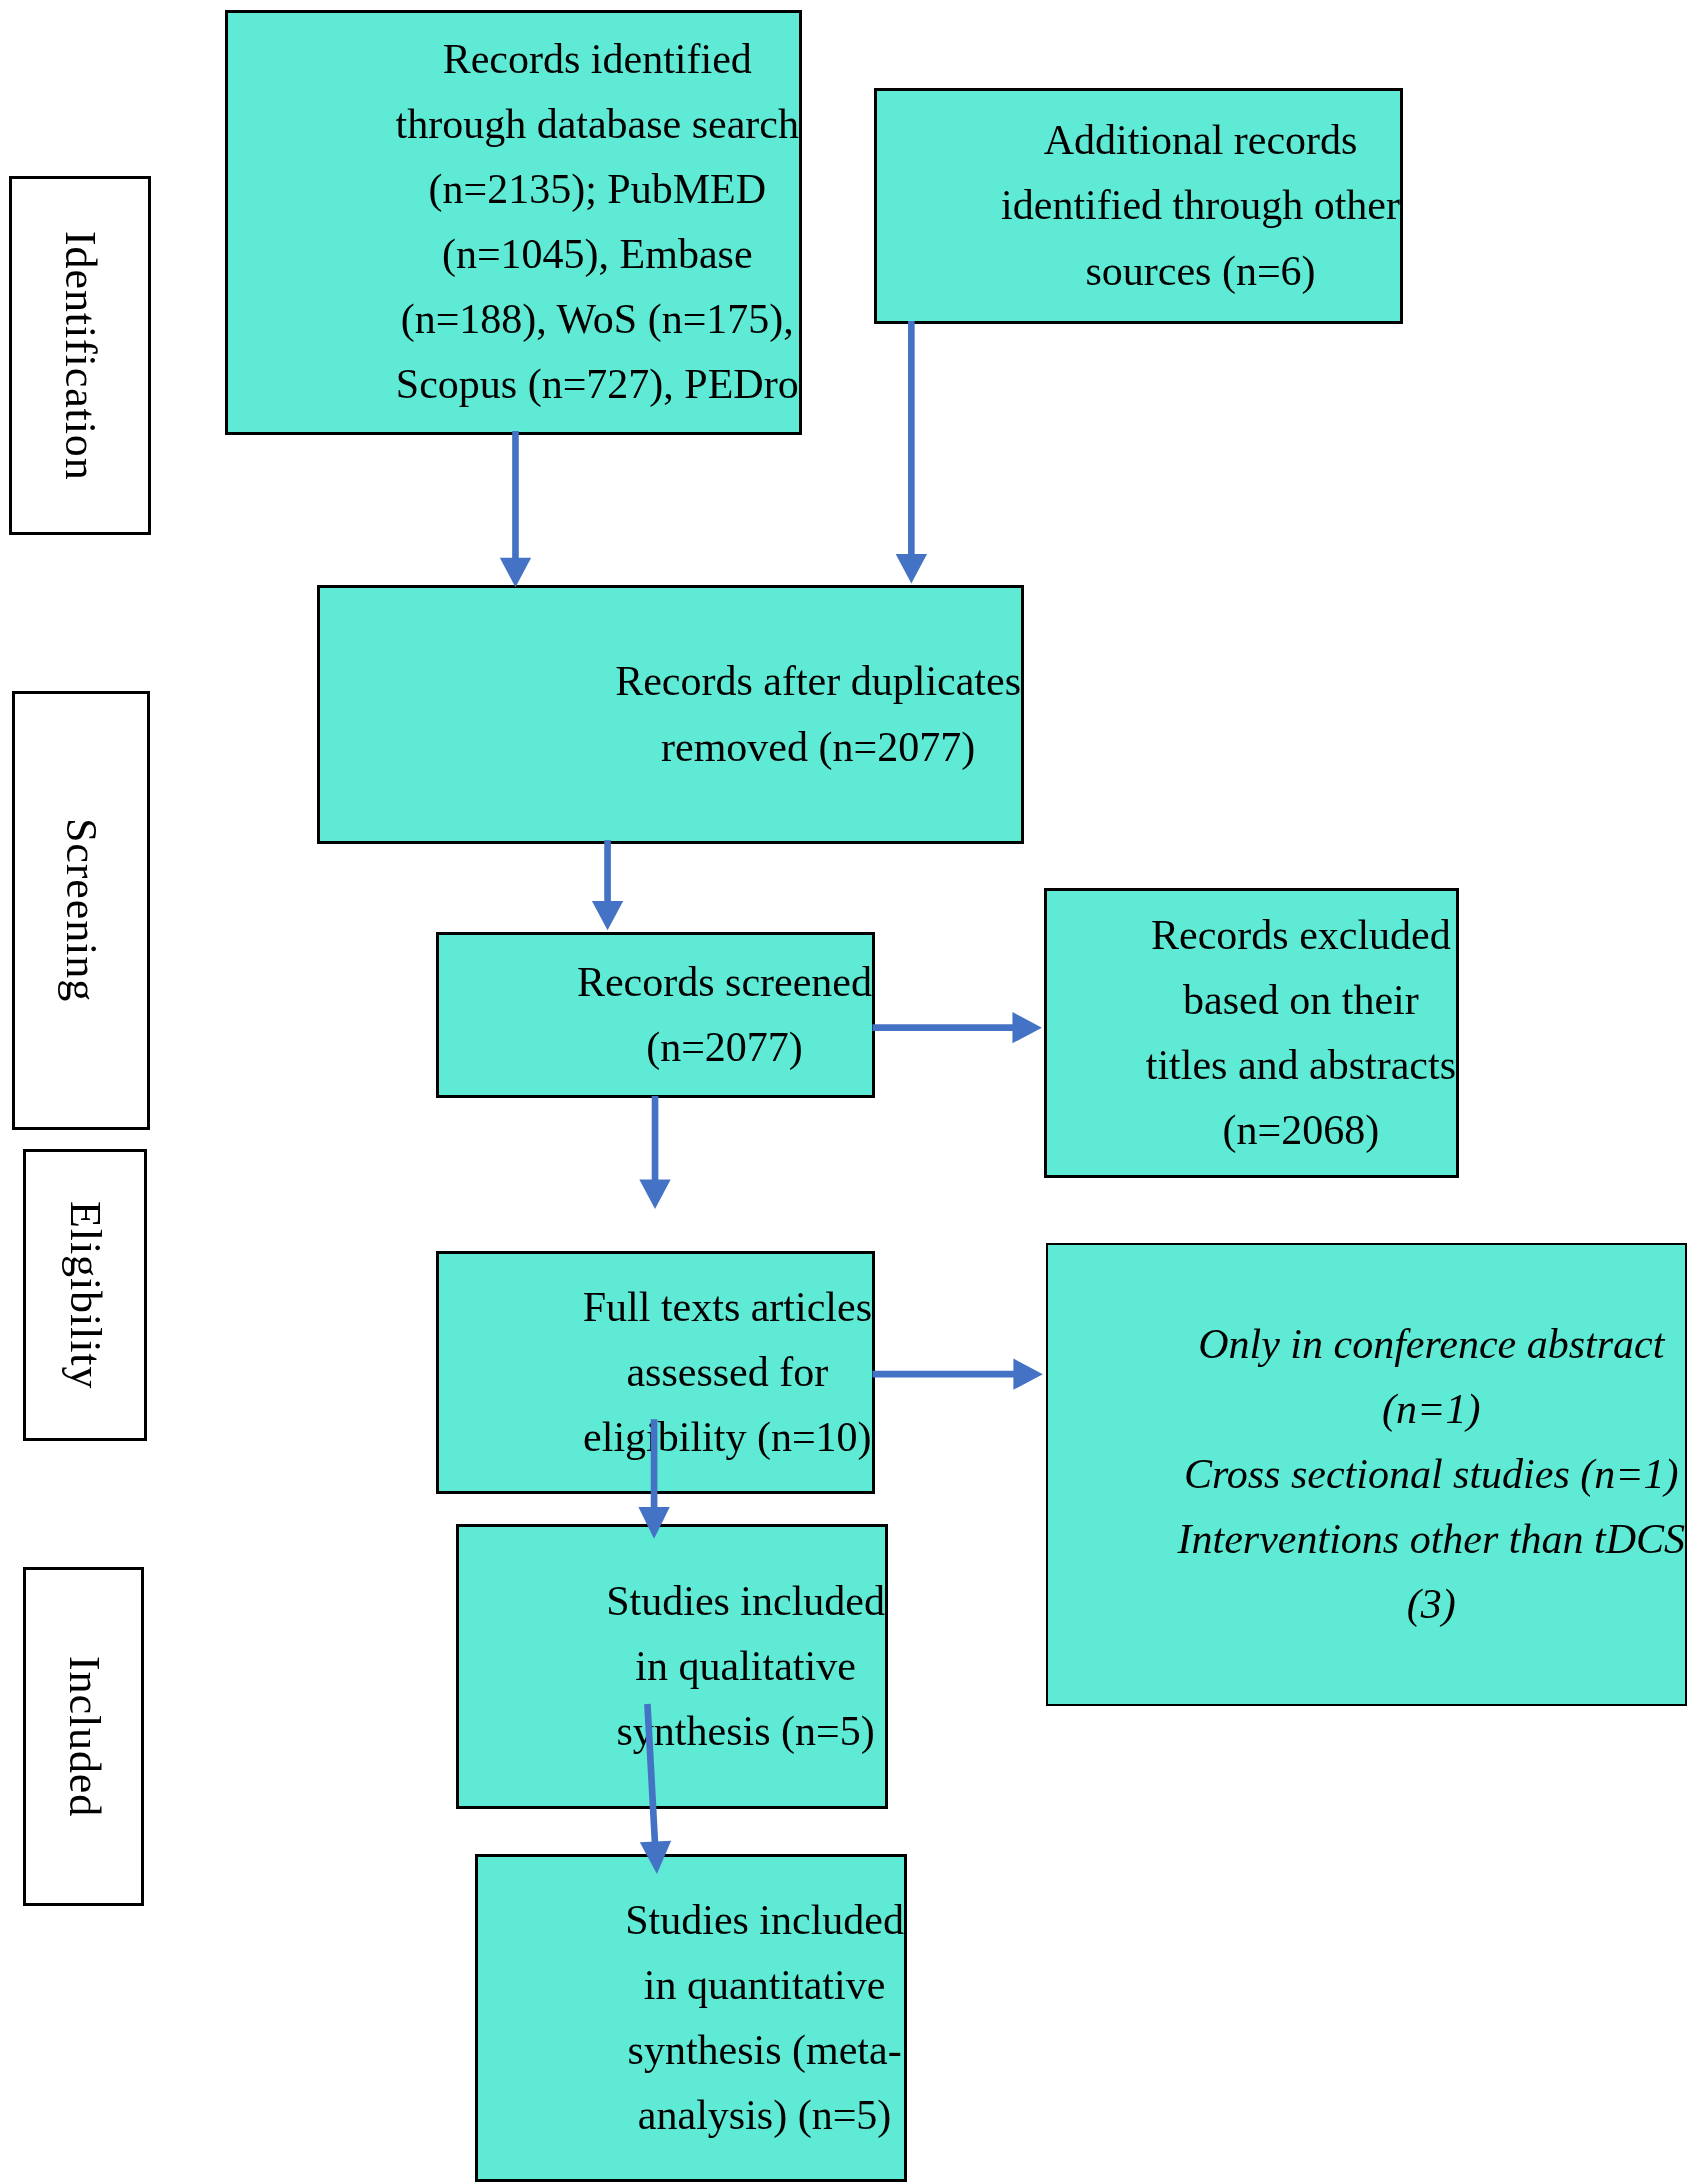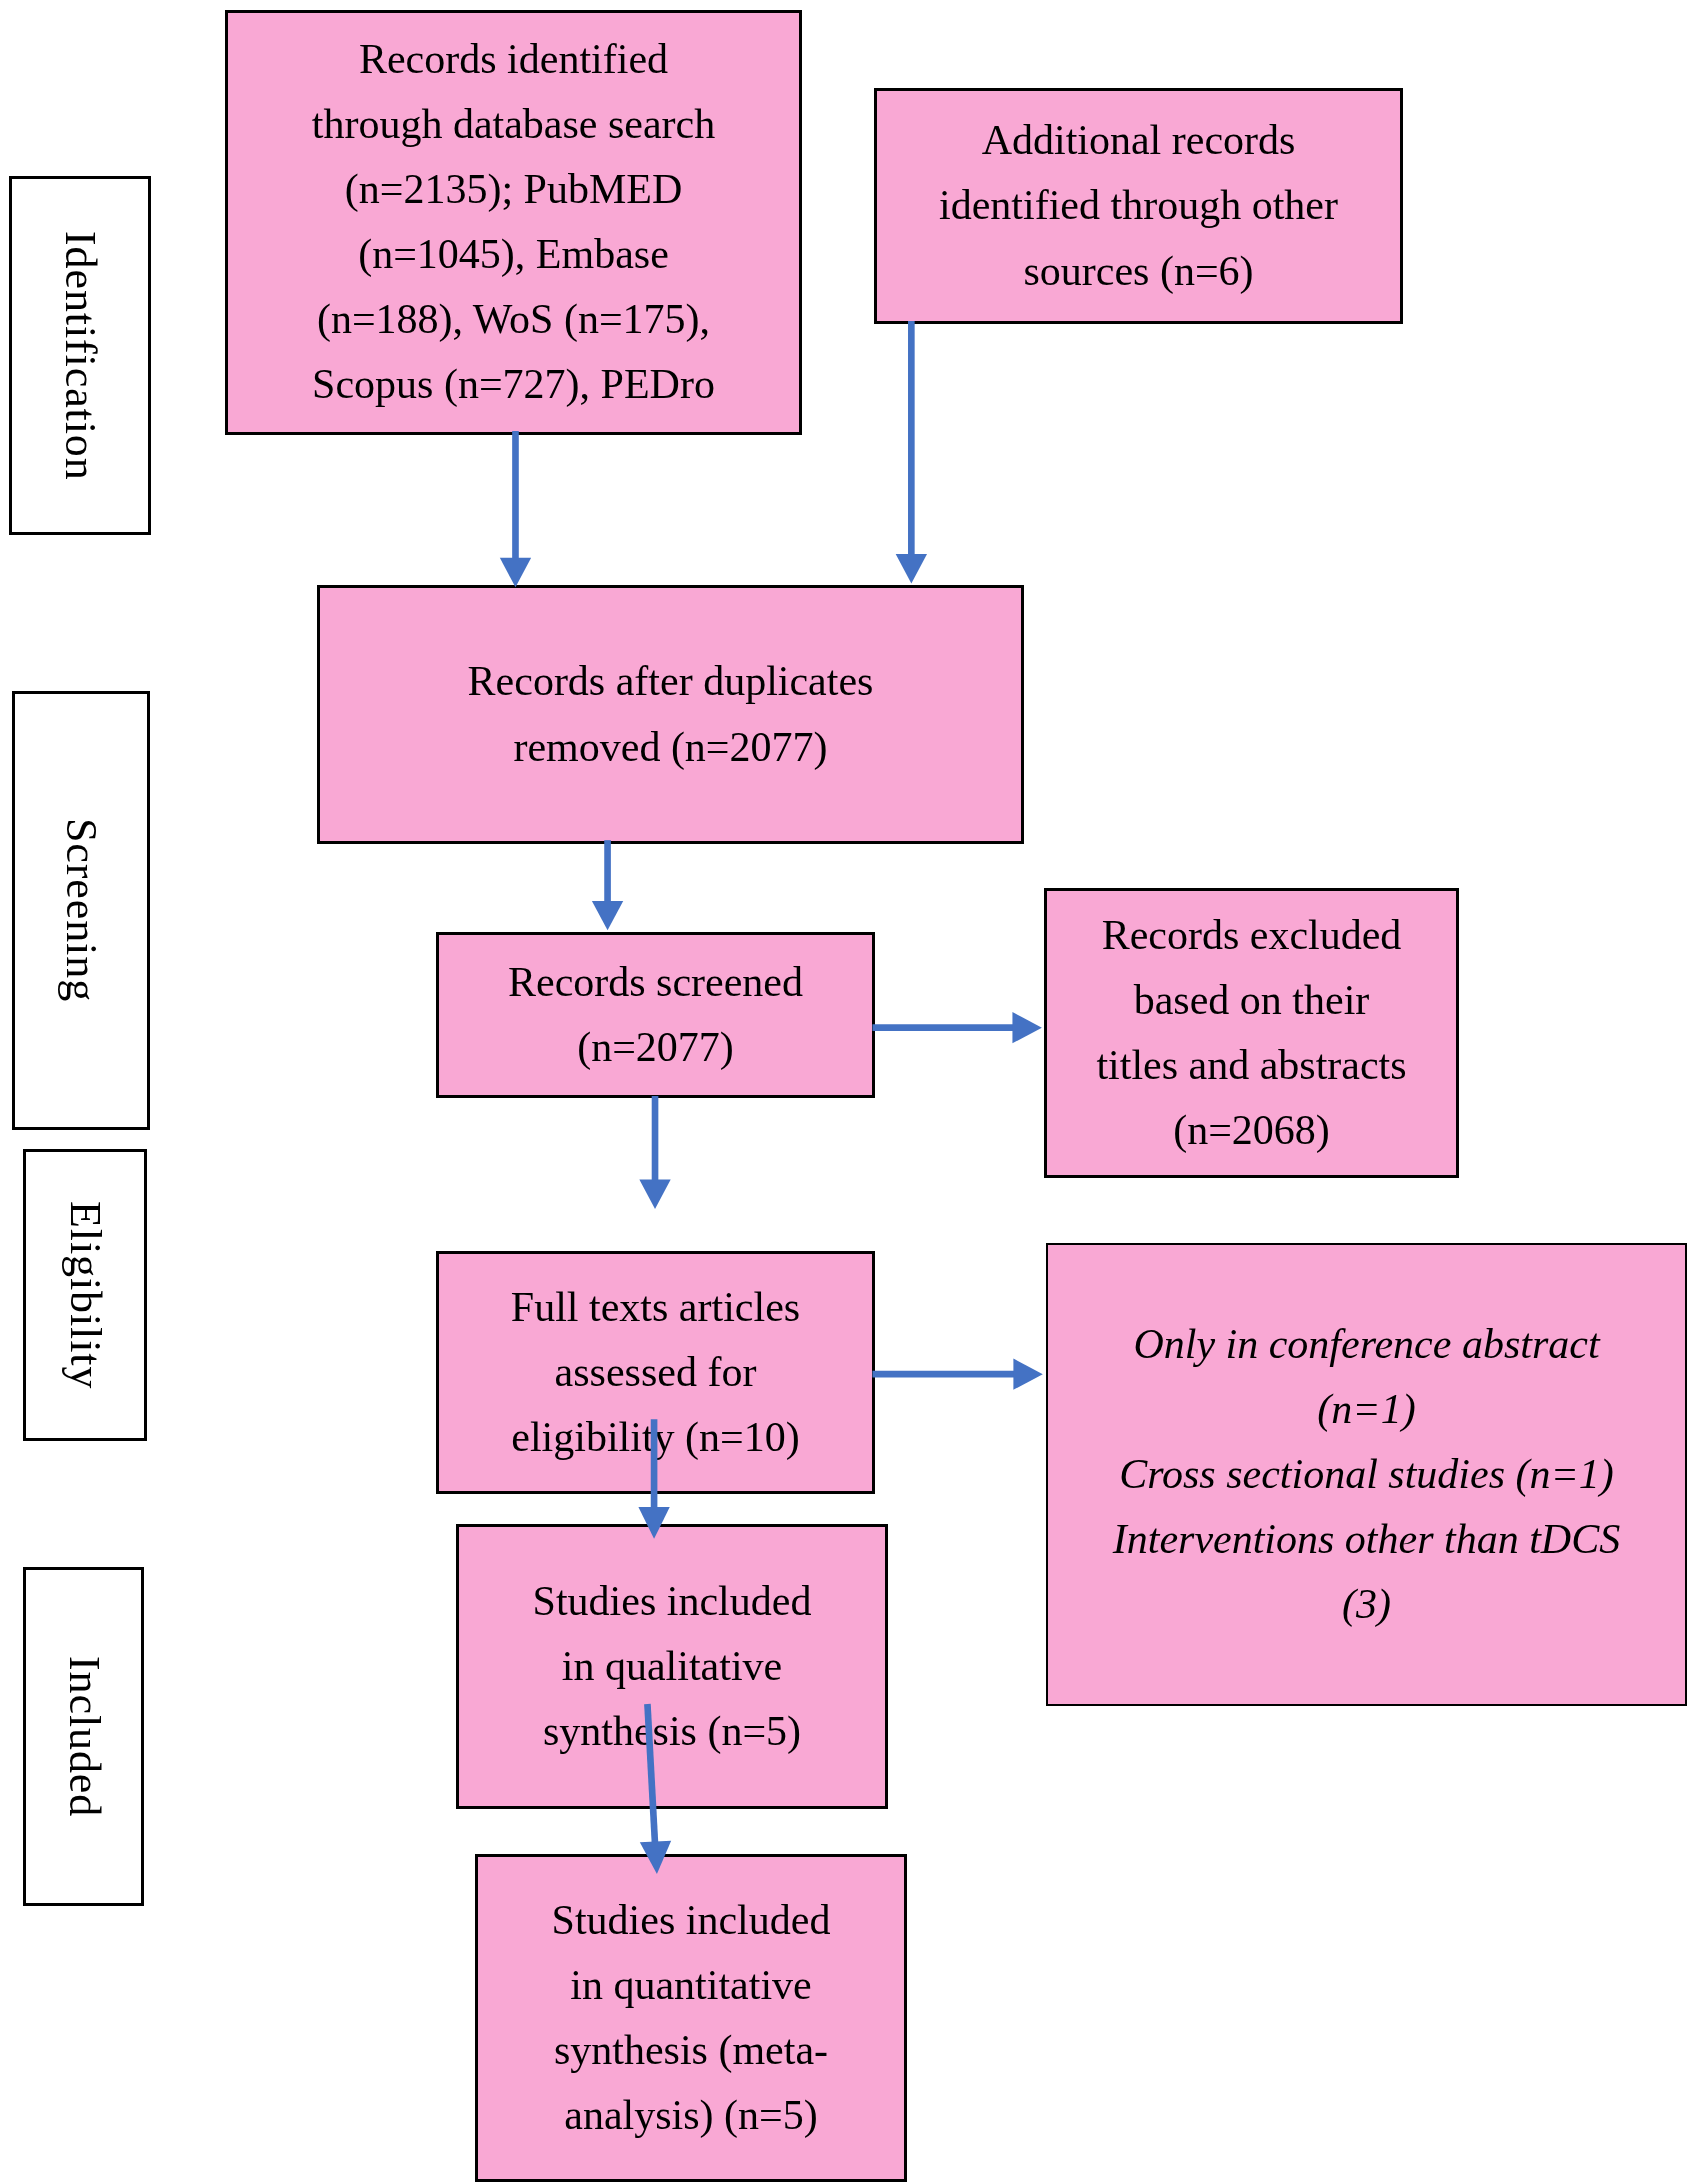--- a/index.html
+++ b/index.html
@@ -13,24 +13,24 @@
     height: 2183px;
     background: #ffffff;
     font-family: "Liberation Serif", "DejaVu Serif", serif;
     color: #000000;
     overflow: hidden;
   }
   .flow-box {
     position: absolute;
     box-sizing: border-box;
     border: 3.8px solid #000000;
-    background: #f9a8d4;
+    background: #5eead4;
     display: flex;
     align-items: center;
-    justify-content: center;
+    justify-content: flex-end;
     text-align: center;
     font-size: 42px;
     line-height: 1.55;
     white-space: pre-line;
     z-index: 1;
   }
   .thin-border {
     border-width: 2.4px;
   }
   .stage-box {

